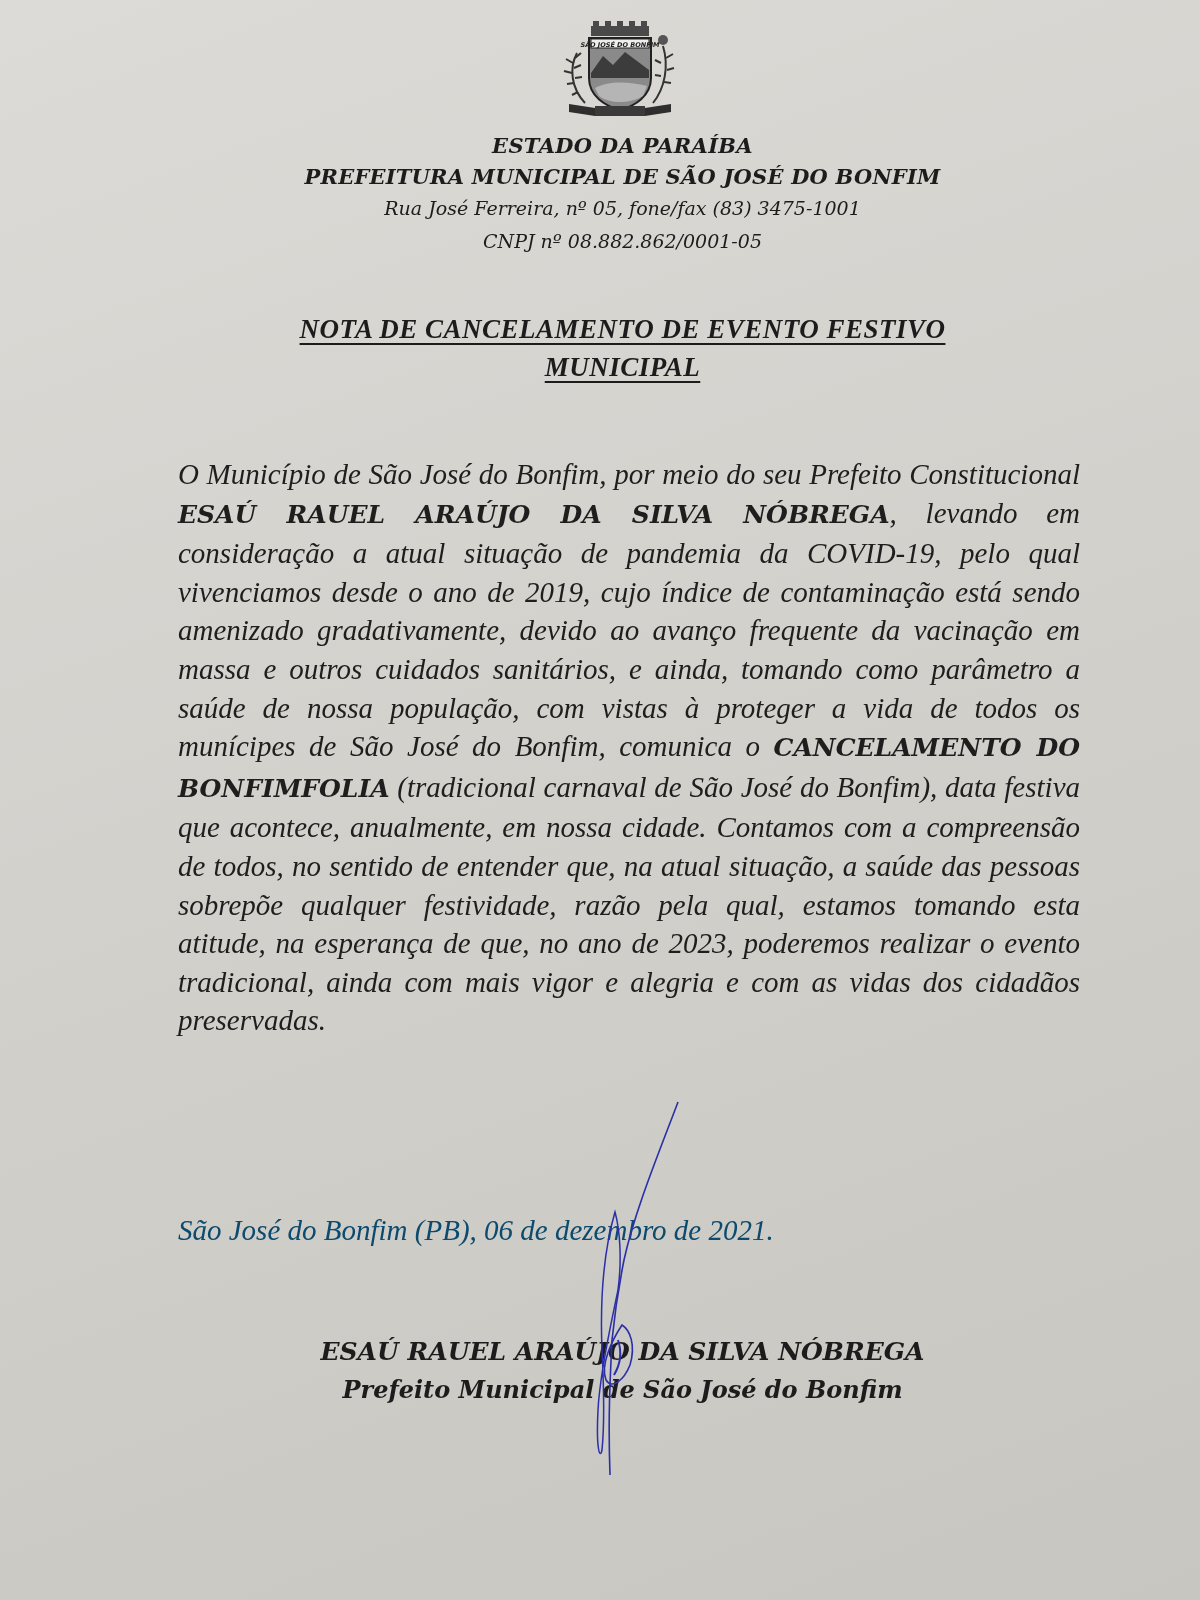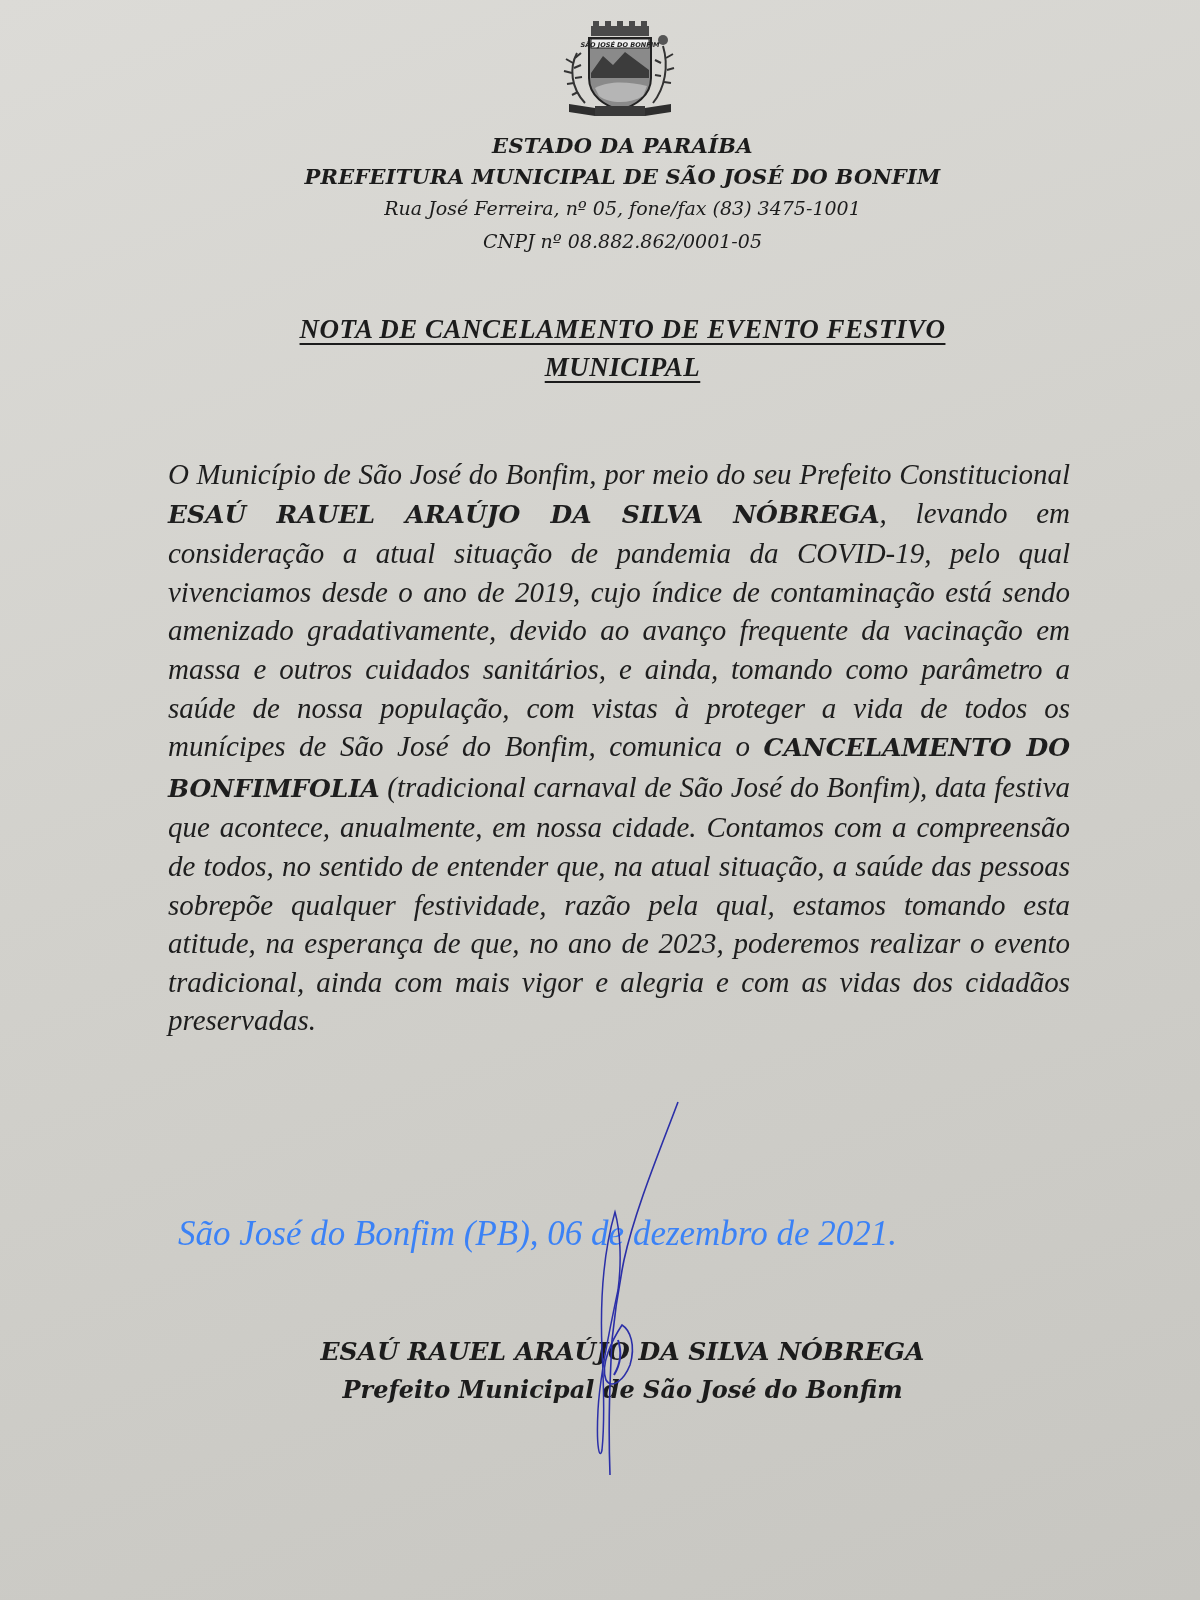--- a/index.html
+++ b/index.html
@@ -13,26 +13,26 @@
     .letterhead { position: absolute; left: 0; width: 1245px; text-align: center; font-family: "DejaVu Serif", serif; }
     .lh-state { top: 133px; font-size: 21px; font-weight: bold; letter-spacing: 0.3px; }
     .lh-pref { top: 164px; font-size: 21px; font-weight: bold; letter-spacing: 0.2px; }
     .lh-addr { top: 197px; font-size: 19px; }
     .lh-cnpj { top: 230px; font-size: 19px; }
     .title { position: absolute; left: 0; width: 1245px; text-align: center; font-family: "Liberation Serif", serif;
       font-weight: bold; font-size: 27px; text-decoration: underline; text-decoration-thickness: 2px; text-underline-offset: 5px; letter-spacing: 0.5px; }
     .title-1 { top: 314px; }
     .title-2 { top: 352px; }
     .body-text {
-      position: absolute; left: 168px; top: 455px; width: 902px;
+      position: absolute; left: 178px; top: 455px; width: 902px;
       font-family: "Liberation Serif", serif; font-size: 29px; line-height: 38.6px;
       text-align: justify; color: #1e1e1e;
     }
     .body-text b { font-weight: bold; font-family: "DejaVu Serif", serif; font-size: 25px; }
-    .date { position: absolute; left: 178px; top: 1214px; font-family: "Liberation Serif", serif; font-size: 35px; color: #3b82f6; }
+    .date { position: absolute; left: 178px; top: 1214px; font-family: "Liberation Serif", serif; font-size: 29px; color: #0c4a6e; }
     .sig-name { position: absolute; left: 0; width: 1245px; top: 1337px; text-align: center;
       font-family: "DejaVu Serif", serif; font-weight: bold; font-size: 25px; }
     .sig-role { position: absolute; left: 0; width: 1245px; top: 1375px; text-align: center;
       font-family: "DejaVu Serif", serif; font-weight: bold; font-size: 24px; }
     .signature { position: absolute; left: 560px; top: 1090px; width: 160px; height: 400px; pointer-events: none; }
   </style>
 </head>
 <body>
 
 <div class="page">

